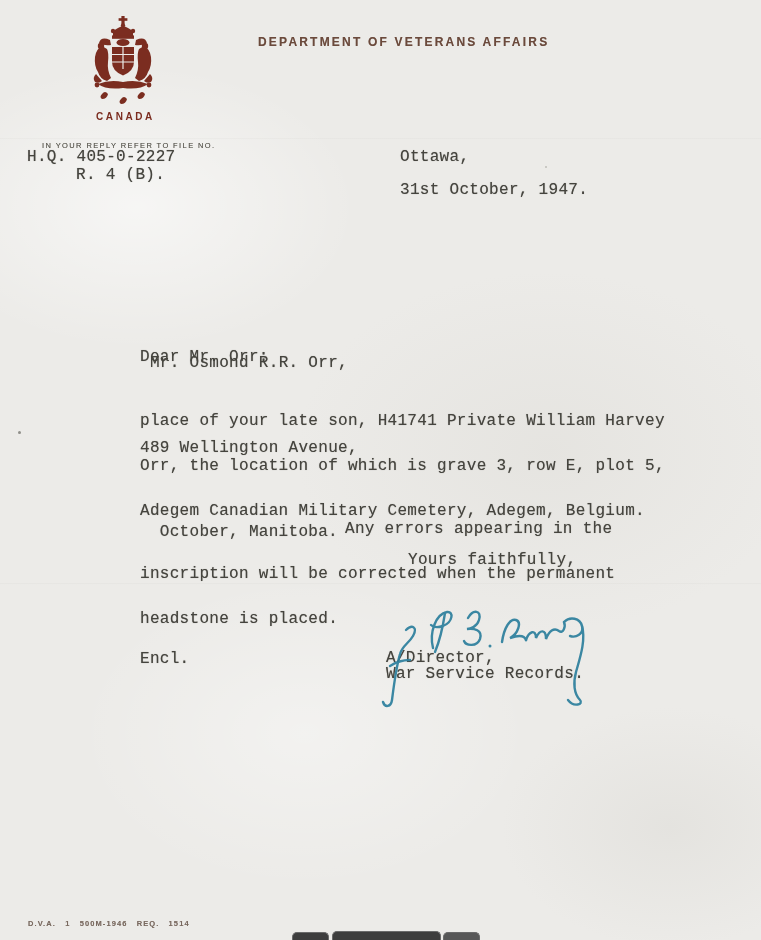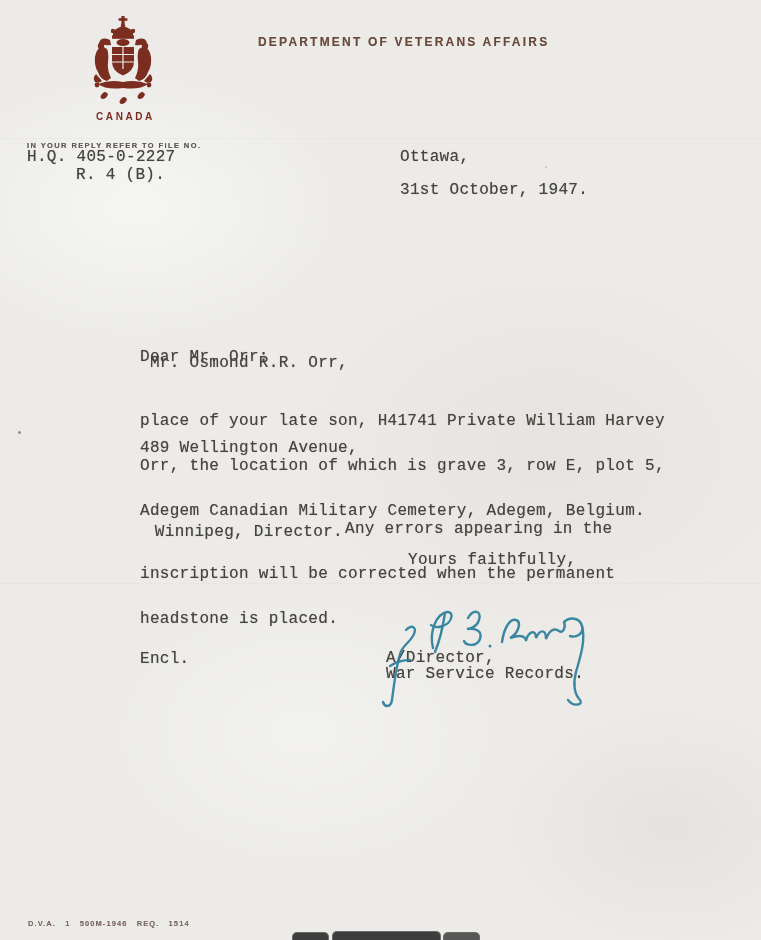--- a/index.html
+++ b/index.html
@@ -31,22 +31,22 @@
   .dept{
     position:absolute;left:258px;top:35px;
     font-size:12px;font-weight:bold;letter-spacing:2.2px;
     color:#6b4a3c;text-shadow:0 0 .6px rgba(107,74,60,.5);
   }
   .country{
     position:absolute;left:96px;top:111px;width:56px;text-align:right;
     font-size:10px;font-weight:bold;letter-spacing:2.6px;color:#7b2d20;
   }
   .fileref-label{
-    position:absolute;left:27px;top:141px;
-    font-size:7.5px;font-weight:bold;letter-spacing:1.4px;color:#5c5a52;
+    position:absolute;left:42px;top:141px;
+    font-size:7.5px;font-weight:normal;letter-spacing:1.4px;color:#5c5a52;
     text-shadow:0 0 .5px rgba(92,90,82,.6);
   }
   .footer-print{
     position:absolute;left:28px;top:919px;
     font-size:7.5px;font-weight:bold;letter-spacing:1.1px;word-spacing:6px;
     color:#7a6a60;text-shadow:0 0 .5px rgba(122,106,96,.5);text-align:center;
   }
   .abs{position:absolute;text-align:center;}
   .sigwrap{position:absolute;left:330px;top:596px;width:272px;height:118px;z-index:5;pointer-events:none;}
   .uifrag{position:absolute;bottom:0;background:#3d3d3d;border:1px solid #6a6a6a;border-bottom:none;
@@ -106,21 +106,21 @@
   <div class="fileref-label">IN YOUR REPLY REFER TO FILE NO.</div>
   <div class="abs mono t16" style="left:27px;top:150px">H.Q. 405-0-2227</div>
   <div class="abs mono t16" style="left:76px;top:168px">R. 4 (B).</div>
 
   <div class="abs mono t16" style="left:400px;top:150px">Ottawa,</div>
   <div class="abs mono t16" style="left:400px;top:183px">31st October, 1947.</div>
 
   <div class="abs mono t16 addr" style="left:140px;top:286px">
     <div class="ln">Mr. Osmond R.R. Orr,</div>
     <div class="ln">489 Wellington Avenue,</div>
-    <div class="ln">Winnipeg, Director.</div>
+    <div class="ln">October, Manitoba.</div>
   </div>
 
   <div class="abs mono t16" style="left:140px;top:350px">Dear Mr. Orr:</div>
 
   <div class="para mono t16" style="left:140px;top:384px;width:560px">
     <div class="ln">place of your late son, H41741 Private William Harvey</div>
     <div class="ln">Orr, the location of which is grave 3, row E, plot 5,</div>
     <div class="ln">Adegem Canadian Military Cemetery, Adegem, Belgium.</div>
   </div>
 

